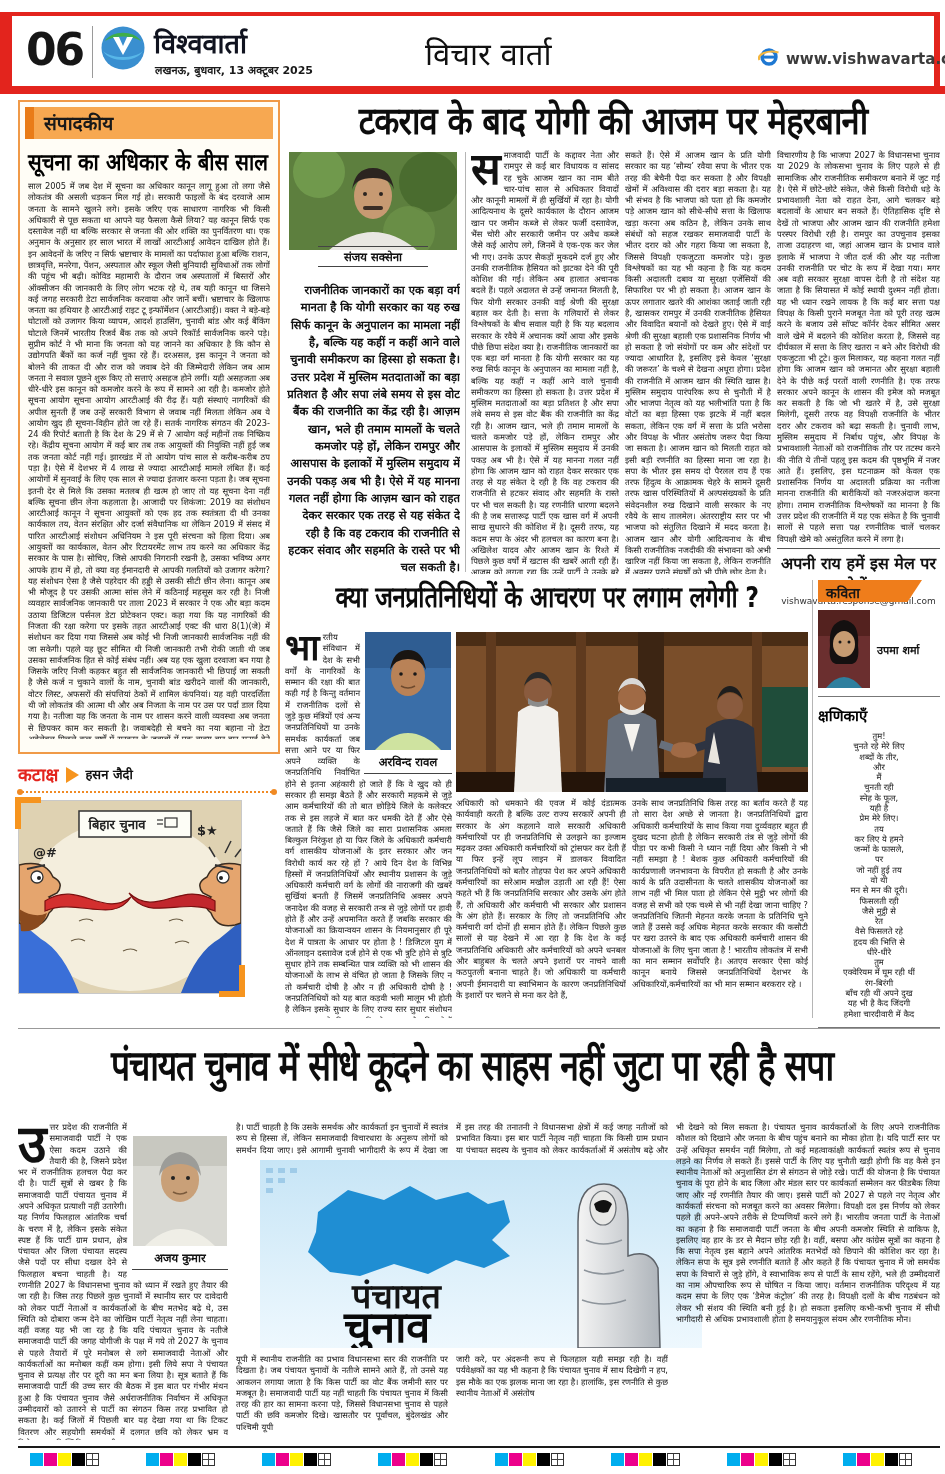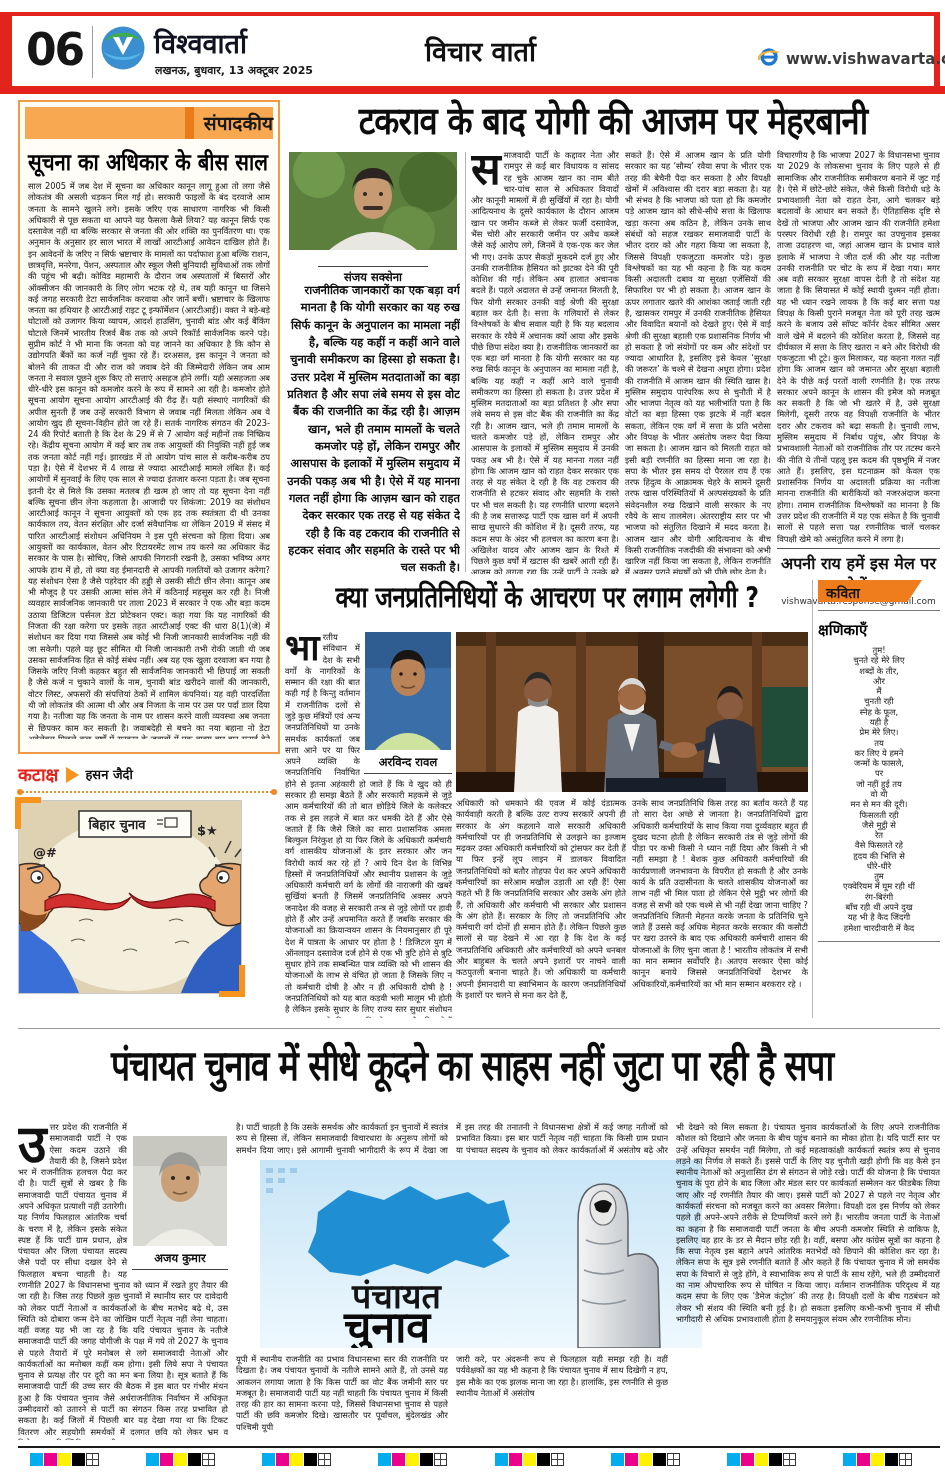--- a/index.html
+++ b/index.html
@@ -10,25 +10,25 @@
   .body-txt{font-size:8.3px;line-height:1.36;color:#202020;overflow:hidden;}
   .cond{white-space:nowrap;}
   .headline{font-weight:800;color:#0c0c0c;text-align:center;}
   .dropcap{float:left;font-weight:800;color:#111;padding:0 3px 0 0;}
   .hairline-v{background:#b5b5b5;width:1px;}
   .hairline-h{background:#b5b5b5;height:1px;}
   
   .pagenum{font-size:44px;font-weight:700;color:#161616;letter-spacing:-2px;}
   .papername{font-size:27px;font-weight:800;color:#10131f;}
   .dateline{font-size:11px;font-weight:700;color:#1a1a1a;}
-  .section-title{font-size:27px;font-weight:700;color:#101010;}
+  .section-title{font-size:31px;font-weight:400;color:#101010;}
   .website{font-size:15px;font-weight:700;color:#3c3c3c;}
   
   .ed-box{border:2px solid #f09a48;background:#fffdf6;}
-  .ed-band{height:32px;background:linear-gradient(90deg,#f executive 0); background:#f7a851;display:flex;align-items:center;justify-content:flex-end;}
+  .ed-band{height:32px;background:linear-gradient(90deg,#f executive 0); background:#f7a851;display:flex;align-items:center;}
   .ed-band-accent{width:9px;height:32px;background:#e97c18;margin-right:10px;}
   .ed-band-label{font-size:19px;font-weight:800;color:#191919;}
   .ed-title{font-size:23px;font-weight:800;color:#000;transform:scaleX(.88);transform-origin:left center;white-space:nowrap;}
   
   .kt-label{font-size:18px;font-weight:800;color:#e3241d;}
   .kt-arrow{width:0;height:0;border-left:13px solid #f6941e;border-top:8px solid transparent;border-bottom:8px solid transparent;display:inline-block;margin:0 6px -2px 8px;}
   .kt-author{font-size:13px;font-weight:700;color:#111;}
   .kt-rule{border-top:2px dotted #f08a24;position:relative;}
   .kt-rule i{position:absolute;top:-4px;width:6px;height:6px;border-radius:50%;background:#f08a24;}
   .kt-frame{position:relative;border:1px solid #c9c9c9;}
@@ -111,21 +111,21 @@
       <circle cx="140" cy="30" r="30" fill="#46682c" opacity=".8"></circle>
       <circle cx="120" cy="80" r="26" fill="#6f944a" opacity=".7"></circle>
       <path d="M40 98 Q84 62 128 98 Z" fill="#e9e7e2"></path>
       <ellipse cx="84" cy="44" rx="19" ry="23" fill="#c79a72"></ellipse>
       <path d="M63 38 Q66 16 84 16 Q102 16 105 38 Q102 26 84 26 Q66 26 63 38Z" fill="#2b2420"></path>
       <rect x="74" y="54" width="20" height="4" rx="2" fill="#3a2d25"></rect>
       <circle cx="76" cy="42" r="2" fill="#2b2420"></circle>
       <circle cx="92" cy="42" r="2" fill="#2b2420"></circle>
     </svg>
   </div>
-  <div class="abs author-name" style="left:289px;top:266px;width:168px;">
+  <div class="abs author-name" style="left:289px;top:246px;width:168px;">
     <span class="name-rules" style="display:inline-block;min-width:110px;">संजय सक्सेना</span>
   </div>
   <div class="abs intro-txt" style="left:286px;top:282px;width:174px;height:292px;">राजनीतिक जानकारों का एक बड़ा वर्ग मानता है कि योगी सरकार का यह रुख सिर्फ कानून के अनुपालन का मामला नहीं है, बल्कि यह कहीं न कहीं आने वाले चुनावी समीकरण का हिस्सा हो सकता है। उत्तर प्रदेश में मुस्लिम मतदाताओं का बड़ा प्रतिशत है और सपा लंबे समय से इस वोट बैंक की राजनीति का केंद्र रही है। आज़म खान, भले ही तमाम मामलों के चलते कमजोर पड़े हों, लेकिन रामपुर और आसपास के इलाकों में मुस्लिम समुदाय में उनकी पकड़ अब भी है। ऐसे में यह मानना गलत नहीं होगा कि आज़म खान को राहत देकर सरकार एक तरह से यह संकेत दे रही है कि वह टकराव की राजनीति से हटकर संवाद और सहमति के रास्ते पर भी चल सकती है।</div>
 
   <div class="abs hairline-v" style="left:465px;top:152px;height:420px;"></div>
 
   <div class="abs body-txt just" style="left:471px;top:150px;width:148px;height:424px;">
     <span class="dropcap" style="font-size:44px;line-height:38px;">स</span><span>माजवादी पार्टी के कद्दावर नेता और रामपुर से कई बार विधायक व सांसद रह चुके आजम खान का नाम बीते चार-पांच साल से अधिकतर विवादों और कानूनी मामलों में ही सुर्खियों में रहा है। योगी आदित्यनाथ के दूसरे कार्यकाल के दौरान आजम खान पर जमीन कब्जे से लेकर फर्जी दस्तावेज, भैंस चोरी और सरकारी जमीन पर अवैध कब्जे जैसे कई आरोप लगे, जिनमें वे एक-एक कर जेल भी गए। उनके ऊपर सैकड़ों मुकदमे दर्ज हुए और उनकी राजनीतिक हैसियत को झटका देने की पूरी कोशिश की गई। लेकिन अब हालात अचानक बदले हैं। पहले अदालत से उन्हें जमानत मिलती है, फिर योगी सरकार उनकी वाई श्रेणी की सुरक्षा बहाल कर देती है। सत्ता के गलियारों से लेकर विश्लेषकों के बीच सवाल यही है कि यह बदलाव सरकार के रवैये में अचानक क्यों आया और इसके पीछे छिपा संदेश क्या है। राजनीतिक जानकारों का एक बड़ा वर्ग मानता है कि योगी सरकार का यह रुख सिर्फ कानून के अनुपालन का मामला नहीं है, बल्कि यह कहीं न कहीं आने वाले चुनावी समीकरण का हिस्सा हो सकता है। उत्तर प्रदेश में मुस्लिम मतदाताओं का बड़ा प्रतिशत है और सपा लंबे समय से इस वोट बैंक की राजनीति का केंद्र रही है। आजम खान, भले ही तमाम मामलों के चलते कमजोर पड़े हों, लेकिन रामपुर और आसपास के इलाकों में मुस्लिम समुदाय में उनकी पकड़ अब भी है। ऐसे में यह मानना गलत नहीं होगा कि आजम खान को राहत देकर सरकार एक तरह से यह संकेत दे रही है कि वह टकराव की राजनीति से हटकर संवाद और सहमति के रास्ते पर भी चल सकती है। यह रणनीति धारणा बदलने की है जब सत्तारूढ़ पार्टी एक खास वर्ग में अपनी साख सुधारने की कोशिश में है। दूसरी तरफ, यह कदम सपा के अंदर भी हलचल का कारण बना है। अखिलेश यादव और आजम खान के रिश्ते में पिछले कुछ वर्षों में खटास की खबरें आती रही हैं। आजम को लगता रहा कि उन्हें पार्टी ने उनके बुरे वक्त में पूरी ताकत से बचाने की कोशिश नहीं की, जबकि अखिलेश यह समझते रहे कि उनके खिलाफ लगे गंभीर आरोप पार्टी की छवि को नुकसान पहुंचा</span>
   </div>
   <div class="abs body-txt just" style="left:625px;top:150px;width:146px;height:424px;">सकते हैं। ऐसे में आजम खान के प्रति योगी सरकार का यह ‘सौम्य’ रवैया सपा के भीतर एक तरह की बेचैनी पैदा कर सकता है और विपक्षी खेमों में अविश्वास की दरार बड़ा सकता है। यह भी संभव है कि भाजपा को पता हो कि कमजोर पड़े आजम खान को सीधे-सीधे सत्ता के खिलाफ खड़ा करना अब कठिन है, लेकिन उनके साथ संबंधों को सहज रखकर समाजवादी पार्टी के भीतर दरार को और गहरा किया जा सकता है, जिससे विपक्षी एकजुटता कमजोर पड़े। कुछ विश्लेषकों का यह भी कहना है कि यह कदम किसी अदालती दबाव या सुरक्षा एजेंसियों की सिफारिश पर भी हो सकता है। आजम खान के ऊपर लगातार खतरे की आशंका जताई जाती रही है, खासकर रामपुर में उनकी राजनीतिक हैसियत और विवादित बयानों को देखते हुए। ऐसे में वाई श्रेणी की सुरक्षा बहाली एक प्रशासनिक निर्णय भी हो सकता है जो संयोगों पर कम और संदेशों पर ज्यादा आधारित है, इसलिए इसे केवल ‘सुरक्षा की जरूरत’ के चश्मे से देखना अधूरा होगा। प्रदेश की राजनीति में आजम खान की स्थिति खास है। मुस्लिम समुदाय पारंपरिक रूप से चुनौती में है और भाजपा नेतृत्व को यह भलीभांति पता है कि वोटों का बड़ा हिस्सा एक झटके में नहीं बदल सकता, लेकिन एक वर्ग में सत्ता के प्रति भरोसा और विपक्ष के भीतर असंतोष जरूर पैदा किया जा सकता है। आजम खान को मिलती राहत को इसी बड़ी रणनीति का हिस्सा माना जा रहा है। सपा के भीतर इस समय दो पैरलल राय हैं एक तरफ हिंदुत्व के आक्रामक चेहरे के सामने दूसरी तरफ खास परिस्थितियों में अल्पसंख्यकों के प्रति संवेदनशील रुख दिखाने वाली सरकार के नए रवैये के साथ तालमेल। अंतरराष्ट्रीय स्तर पर भी भाजपा को संतुलित दिखाने में मदद करता है। आजम खान और योगी आदित्यनाथ के बीच किसी राजनीतिक नजदीकी की संभावना को अभी खारिज नहीं किया जा सकता है, लेकिन राजनीति में अवसर पुराने संघर्षों को भी पीछे छोड़ देता है।</div>
@@ -189,20 +189,32 @@
     </svg>
   </div>
 
   <div class="abs body-txt just" style="left:456px;top:798px;width:170px;height:220px;">अधिकारी को धमकाने की एवज में कोई दंडात्मक कार्यवाही करती है बल्कि उल्ट राज्य सरकारें अपनी ही सरकार के अंग कहलाने वाले सरकारी अधिकारी कर्मचारियों पर ही जनप्रतिनिधि से उलझने का इल्जाम मढ़कर उक्त अधिकारी कर्मचारियों को ट्रांसफर कर देती हैं या फिर इन्हें लूप लाइन में डालकर विवादित जनप्रतिनिधियों को बतौर तोहफा पेश कर अपने अधिकारी कर्मचारियों का सरेआम मखौल उड़ाती आ रही हैं! ऐसा कहते भी हैं कि जनप्रतिनिधि सरकार और उसके अंग होते हैं, तो अधिकारी और कर्मचारी भी सरकार और प्रशासन के अंग होते हैं। सरकार के लिए तो जनप्रतिनिधि और कर्मचारी वर्ग दोनों ही समान होते हैं। लेकिन पिछले कुछ सालों से यह देखने में आ रहा है कि देश के कई जनप्रतिनिधि अधिकारी और कर्मचारियों को अपने धनबल और बाहुबल के चलते अपने इशारों पर नाचने वाली कठपुतली बनाना चाहते हैं। जो अधिकारी या कर्मचारी अपनी ईमानदारी या स्वाभिमान के कारण जनप्रतिनिधियों के इशारों पर चलने से मना कर देते हैं,</div>
   <div class="abs body-txt just" style="left:632px;top:798px;width:176px;height:220px;">उनके साथ जनप्रतिनिधि किस तरह का बर्ताव करते हैं यह तो सारा देश अच्छे से जानता है। जनप्रतिनिधियों द्वारा अधिकारी कर्मचारियों के साथ किया गया दुर्व्यवहार बहुत ही दुखद घटना होती है लेकिन सरकारी तंत्र से जुड़े लोगों की पीड़ा पर कभी किसी ने ध्यान नहीं दिया और किसी ने भी नहीं समझा है ! बेशक कुछ अधिकारी कर्मचारियों की कार्यप्रणाली जनभावना के विपरीत हो सकती है और उनके कार्य के प्रति उदासीनता के चलते शासकीय योजनाओं का लाभ नहीं भी मिल पाता हो लेकिन ऐसे मुट्ठी भर लोगों की वजह से सभी को एक चश्मे से भी नहीं देखा जाना चाहिए ? जनप्रतिनिधि जितनी मेहनत करके जनता के प्रतिनिधि चुने जाते हैं उससे कई अधिक मेहनत करके सरकार की कसौटी पर खरा उतरने के बाद एक अधिकारी कर्मचारी शासन की योजनाओं के लिए चुना जाता है ! भारतीय लोकतंत्र में सभी का मान सम्मान सर्वोपरि है। अतएव सरकार ऐसा कोई कानून बनाये जिससे जनप्रतिनिधियों देशभर के अधिकारियों,कर्मचारियों का भी मान सम्मान बरकरार रहे ।</div>
 
   <div class="abs hairline-v" style="left:812px;top:580px;height:438px;"></div>
   <div class="abs" style="left:818px;top:580px;width:122px;height:438px;">
     <div class="poem-band" style="width:104px;height:22px;">
       <span class="poem-band-label">कविता</span>
+    </div>
+    <div style="display:flex;align-items:center;gap:7px;margin-top:8px;">
+      <svg width="52" height="78" viewBox="0 0 52 78">
+        <rect width="52" height="78" fill="#6b2f2f"></rect>
+        <rect x="0" y="0" width="52" height="26" fill="#54221f"></rect>
+        <path d="M8 78 Q26 56 44 78 Z" fill="#2f7f9e"></path>
+        <path d="M12 36 Q10 12 26 10 Q42 12 40 36 Q42 52 34 54 L18 54 Q10 52 12 36Z" fill="#141010"></path>
+        <ellipse cx="26" cy="34" rx="11" ry="13" fill="#c69b72"></ellipse>
+        <circle cx="22" cy="32" r="1.5" fill="#181818"></circle>
+        <circle cx="31" cy="32" r="1.5" fill="#181818"></circle>
+      </svg>
+      <span class="author-name" style="font-size:11px;">उपमा शर्मा</span>
     </div>
     <div class="hairline-h" style="margin-top:8px;background:#777;"></div>
     <div class="poem-title" style="margin:8px 0 6px 0;">क्षणिकाएँ</div>
     <div class="poem-body" style="height:290px;">तुम!
 चुनते रहे मेरे लिए
 शब्दों के तीर,
 और
 मैं
 चुनती रही
 स्नेह के फूल,

